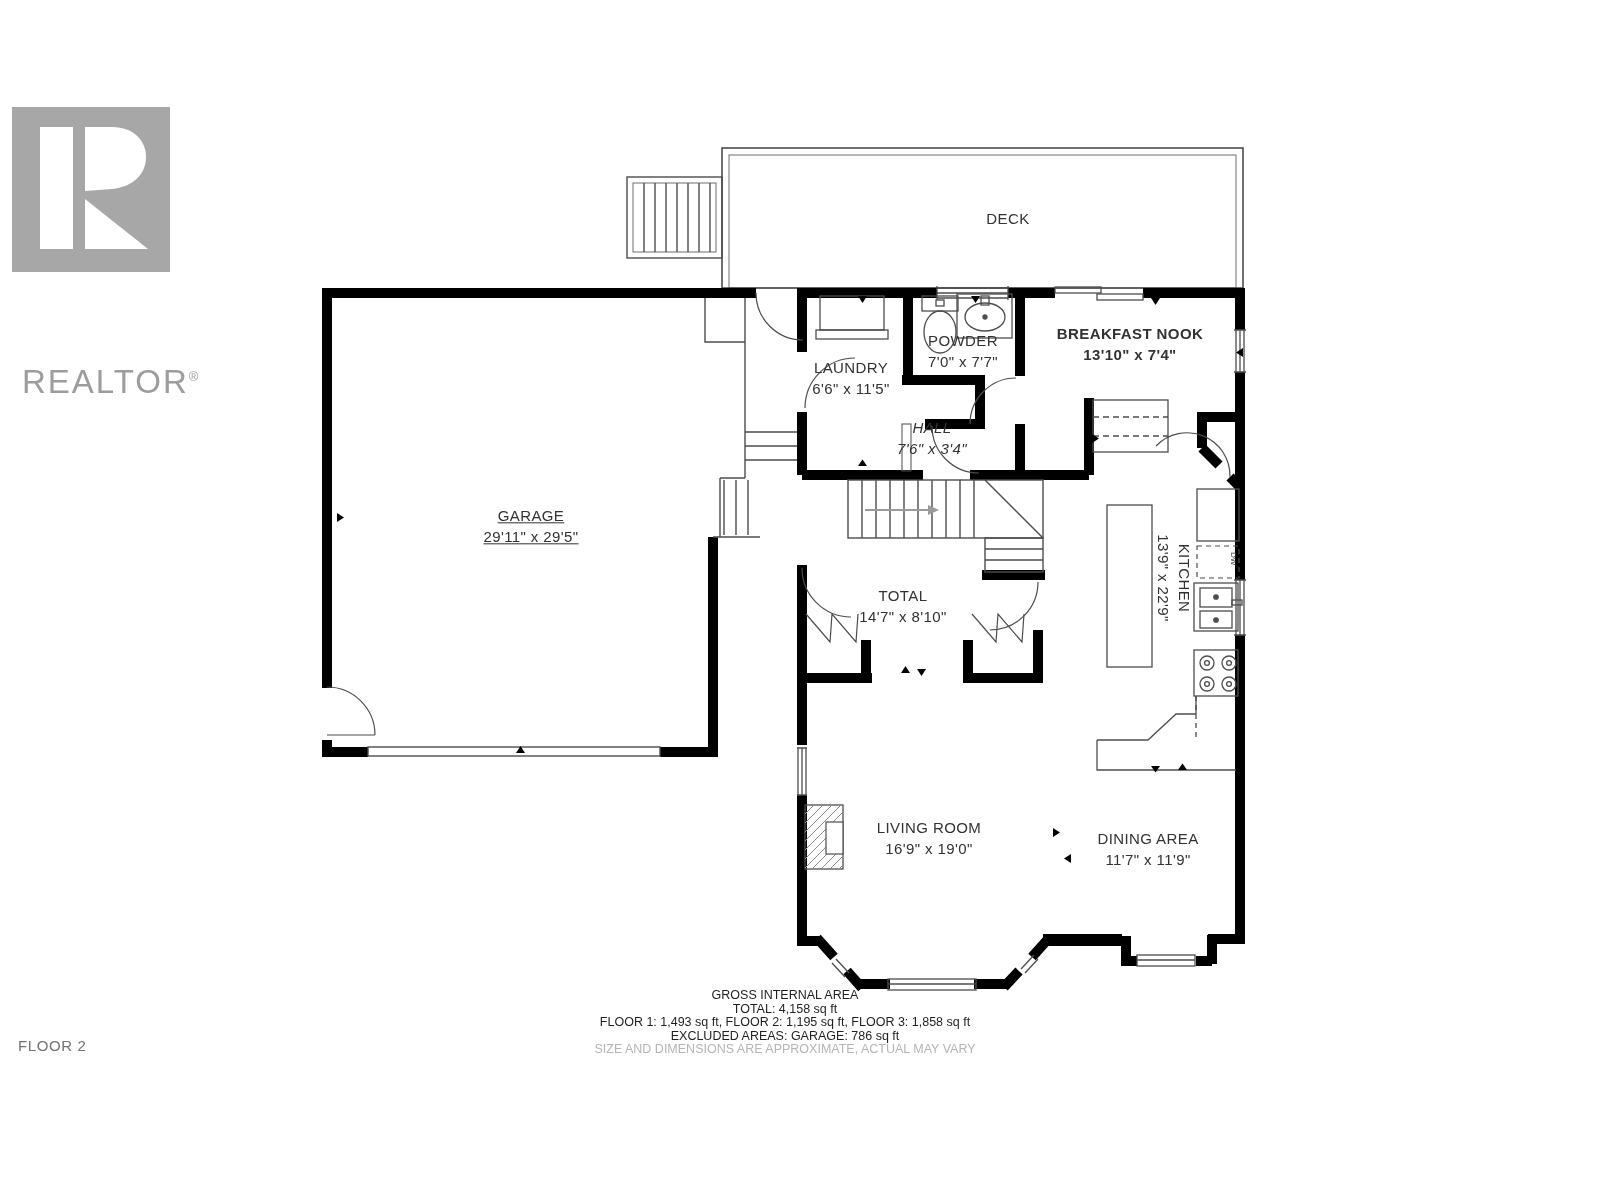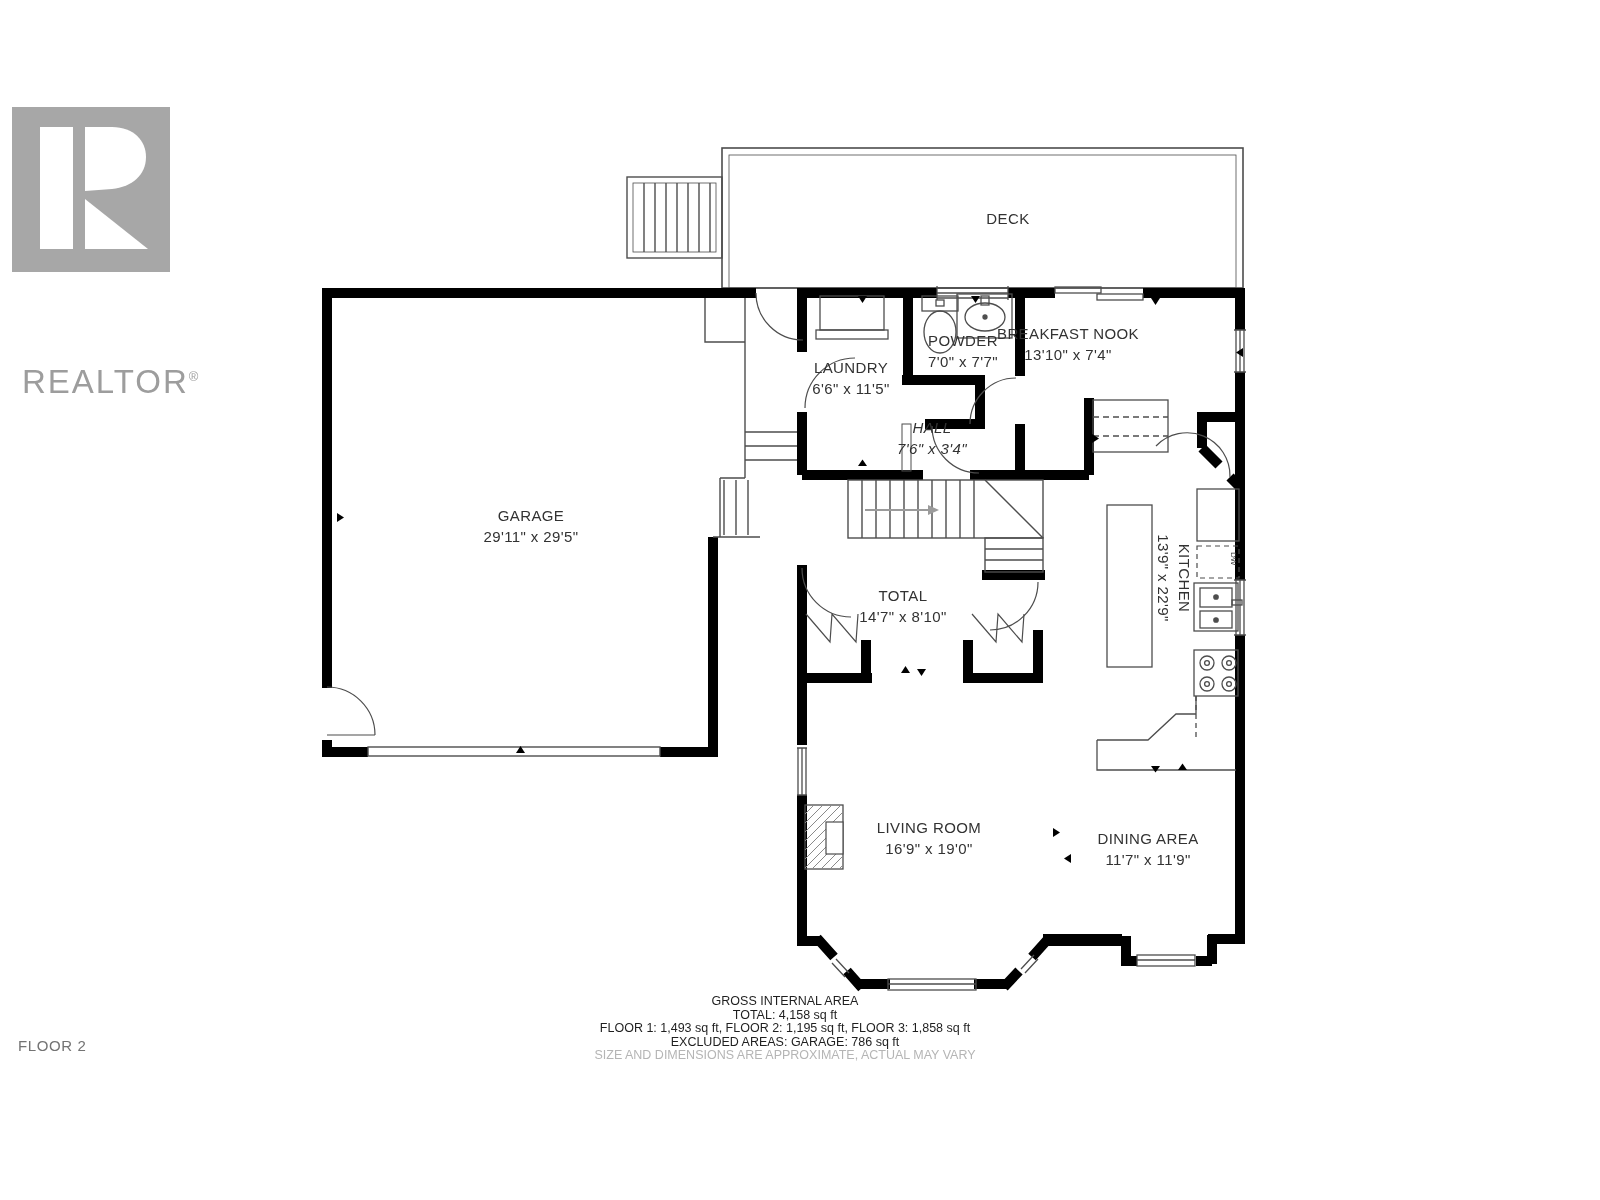--- a/index.html
+++ b/index.html
@@ -17,21 +17,20 @@
   .logo-box{position:absolute;left:12px;top:95px;}
   .logo-word{
     position:absolute;left:10px;top:268px;color:#9d9d9d;
     font-size:33px;letter-spacing:2px;font-weight:400;
   }
   .logo-word sup{font-size:13px;}
   .footer{
     position:absolute;left:785px;top:989px;transform:translateX(-50%);
     text-align:center;font-size:12.5px;line-height:13.6px;color:#1f1f1f;
     white-space:nowrap;
-    margin-top:6px;
   }
   .footer .muted{color:#b5b5b5;}
   .floor-tag{
     position:absolute;left:18px;top:1037px;color:#737373;
     font-size:15px;letter-spacing:.6px;
   }
 </style>
 </head>
 <body>
 
@@ -222,37 +221,37 @@
     <path d="M1064,854 l-7,4.5 l7,4.5 z" transform="translate(7,0)"></path>
     <path d="M1151,766 l9,0 l-4.5,6.5 z"></path>
     <path d="M1178,770 l9,0 l-4.5,-6.5 z"></path>
     <path d="M1092,434 l7,4.5 l-7,4.5 z"></path>
   </g>
 </svg>
 
 <div class="room-label" style="left:1008px;top:219px;">
   <div>DECK</div>
 </div>
-<div class="room-label" style="left:531px;top:527px;">
+<div class="room-label" style="left:531px;top:527px;text-decoration:underline;">
   <div>GARAGE</div>
   <div>29'11" x 29'5"</div>
 </div>
 <div class="room-label" style="left:851px;top:379px;">
   <div>LAUNDRY</div>
   <div>6'6" x 11'5"</div>
 </div>
 <div class="room-label" style="left:963px;top:352px;">
   <div>POWDER</div>
   <div>7'0" x 7'7"</div>
 </div>
 <div class="room-label" style="left:932px;top:439px;font-style:italic;">
   <div>HALL</div>
   <div>7'6" x 3'4"</div>
 </div>
-<div class="room-label" style="left:1068px;top:345px;">
+<div class="room-label" style="left:1130px;top:345px;font-weight:bold;">
   <div>BREAKFAST NOOK</div>
   <div>13'10" x 7'4"</div>
 </div>
 <div class="room-label rot" style="left:1173px;top:578px;">
   <div>KITCHEN</div>
   <div>13'9" x 22'9"</div>
 </div>
 <div class="room-label" style="left:903px;top:607px;">
   <div>TOTAL</div>
   <div>14'7" x 8'10"</div>

